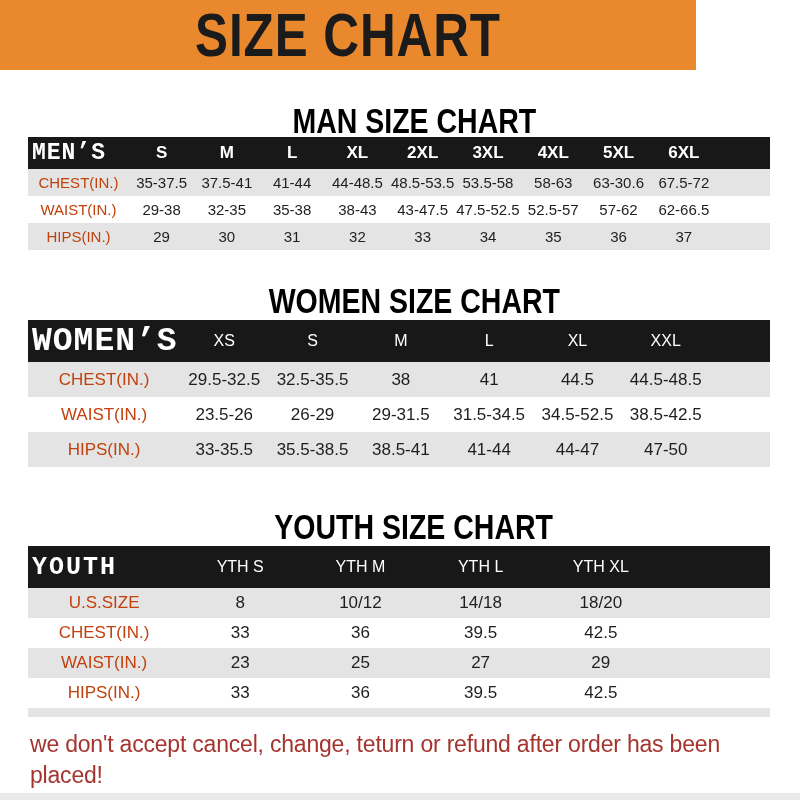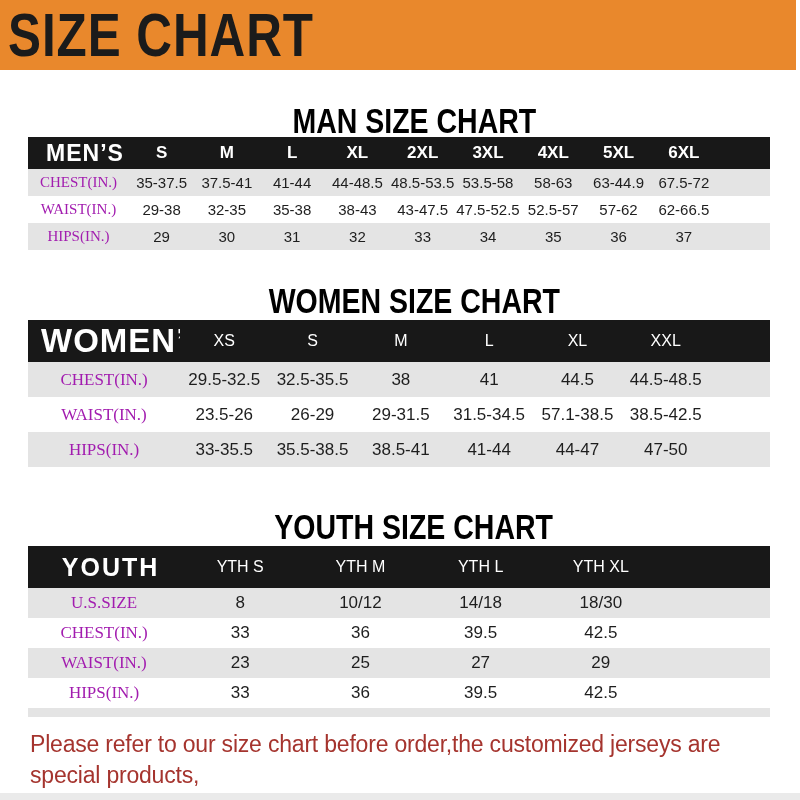--- a/index.html
+++ b/index.html
@@ -9,23 +9,23 @@
     --red:#A5342E;
   }
   html,body{margin:0;padding:0;}
   body{
     width:800px;height:800px;position:relative;overflow:hidden;
     background:#ffffff;
     font-family:"Liberation Sans", sans-serif;
   }
   
   .banner{
-    position:absolute;top:0;left:0;width:796px;height:70px;
+    position:absolute;top:0;left:0;width:696px;height:70px;
     background:var(--orange);
-    display:flex;align-items:center;
+    display:flex;align-items:center;justify-content:center;
   }
   .banner-text{
     display:inline-block;
     font-size:52px;font-weight:bold;color:#1b1b1b;
     letter-spacing:1px;
     transform:scale(0.95,1.18);
   }
   
   .section-title{
     position:absolute;left:0;width:800px;text-align:center;
@@ -40,26 +40,26 @@
     position:absolute;left:28px;width:742px;
     border-collapse:collapse;table-layout:fixed;
   }
   .size-table th,.size-table td{
     padding:0;text-align:center;vertical-align:middle;
     white-space:nowrap;overflow:hidden;
   }
   .size-table thead tr{background:var(--bar-black);}
   .size-table thead th{color:#ffffff;}
   .size-table thead th.corner{
-    text-align:center;padding-left:13px;font-weight:bold;letter-spacing:1px;
+    text-align:left;padding-left:4px;font-weight:bold;letter-spacing:1px;font-family:Liberation Mono, monospace;
   }
   .size-table tbody tr:nth-child(odd){background:var(--row-gray);}
   .size-table tbody tr:nth-child(even){background:#ffffff;}
   .size-table tbody td{color:#1e1e1e;}
-  .size-table tbody td.row-label{color:#a21caf;font-family:Liberation Serif, serif;}
+  .size-table tbody td.row-label{color:#c2410c;}
 
   .table-men{top:137px;}
   .table-men thead tr{height:32px;}
   .table-men thead th.corner{font-size:23px;}
   .table-men thead th{font-size:17px;font-weight:bold;}
   .table-men tbody tr{height:27px;}
   .table-men tbody td{font-size:15px;}
 
   .table-women{top:320px;}
   .table-women thead tr{height:42px;}
@@ -133,21 +133,21 @@
     <tbody>
       <tr>
         <td class="row-label">CHEST(IN.)</td>
         <td class="">35-37.5</td>
         <td class="">37.5-41</td>
         <td class="">41-44</td>
         <td class="">44-48.5</td>
         <td class="">48.5-53.5</td>
         <td class="">53.5-58</td>
         <td class="">58-63</td>
-        <td class="">63-44.9</td>
+        <td class="">63-30.6</td>
         <td class="">67.5-72</td>
         <td></td>
       </tr>
       <tr>
         <td class="row-label">WAIST(IN.)</td>
         <td class="">29-38</td>
         <td class="">32-35</td>
         <td class="">35-38</td>
         <td class="">38-43</td>
         <td class="">43-47.5</td>
@@ -209,21 +209,21 @@
         <td class="">44.5</td>
         <td class="">44.5-48.5</td>
         <td></td>
       </tr>
       <tr>
         <td class="row-label">WAIST(IN.)</td>
         <td class="">23.5-26</td>
         <td class="">26-29</td>
         <td class="">29-31.5</td>
         <td class="">31.5-34.5</td>
-        <td class="">57.1-38.5</td>
+        <td class="">34.5-52.5</td>
         <td class="">38.5-42.5</td>
         <td></td>
       </tr>
       <tr>
         <td class="row-label">HIPS(IN.)</td>
         <td class="">33-35.5</td>
         <td class="">35.5-38.5</td>
         <td class="">38.5-41</td>
         <td class="">41-44</td>
         <td class="">44-47</td>
@@ -254,21 +254,21 @@
         <th class="">YTH XL</th>
         <th></th>
       </tr>
     </thead>
     <tbody>
       <tr>
         <td class="row-label">U.S.SIZE</td>
         <td class="">8</td>
         <td class="">10/12</td>
         <td class="">14/18</td>
-        <td class="">18/30</td>
+        <td class="">18/20</td>
         <td></td>
       </tr>
       <tr>
         <td class="row-label">CHEST(IN.)</td>
         <td class="">33</td>
         <td class="">36</td>
         <td class="">39.5</td>
         <td class="">42.5</td>
         <td></td>
       </tr>
@@ -287,17 +287,16 @@
         <td class="">39.5</td>
         <td class="">42.5</td>
         <td></td>
       </tr>
     </tbody>
   </table>
 
 <div class="youth-bottom-strip"></div>
 
 <div class="disclaimer">
-  <div>Please refer to our size chart before order,the customized jerseys are special products,</div>
   <div>we don't accept cancel, change, teturn or refund after order has been placed!</div>
 </div>
 
 <div class="bottom-strip"></div>
 
 </body></html>

